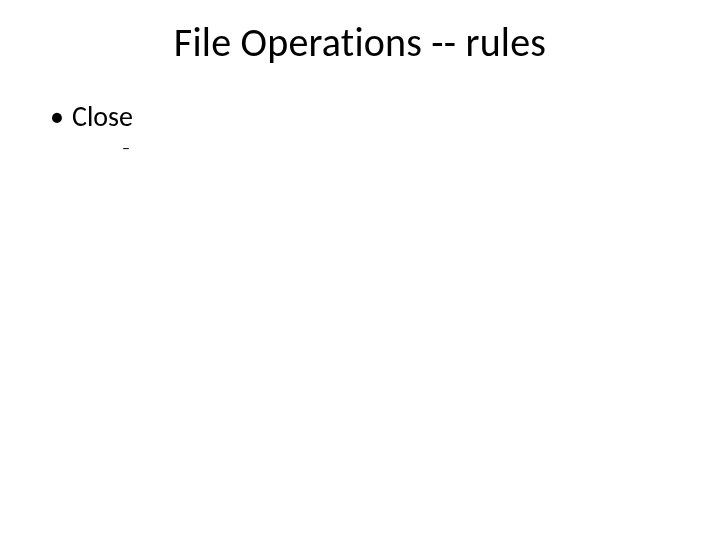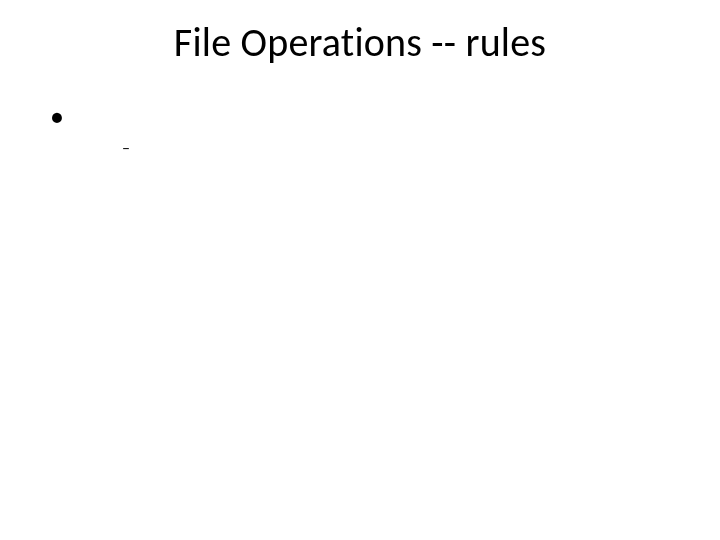--- a/index.html
+++ b/index.html
@@ -59,18 +59,19 @@
   }
 </style>
 </head>
 <body>
 
 <div class="slide">
   <div class="title">File Operations -- rules</div>
   <div class="body">
     <div class="lvl1">
       <span class="bullet">•</span>
+      <span>Close</span>
     </div>
     <div class="lvl2">
       <span class="dash">–</span>
     </div>
   </div>
 </div>
 
 </body></html>

